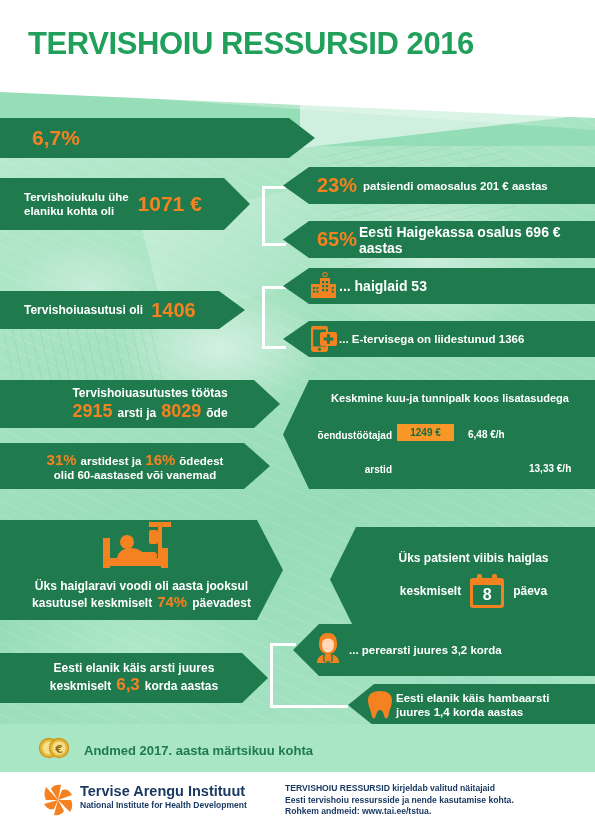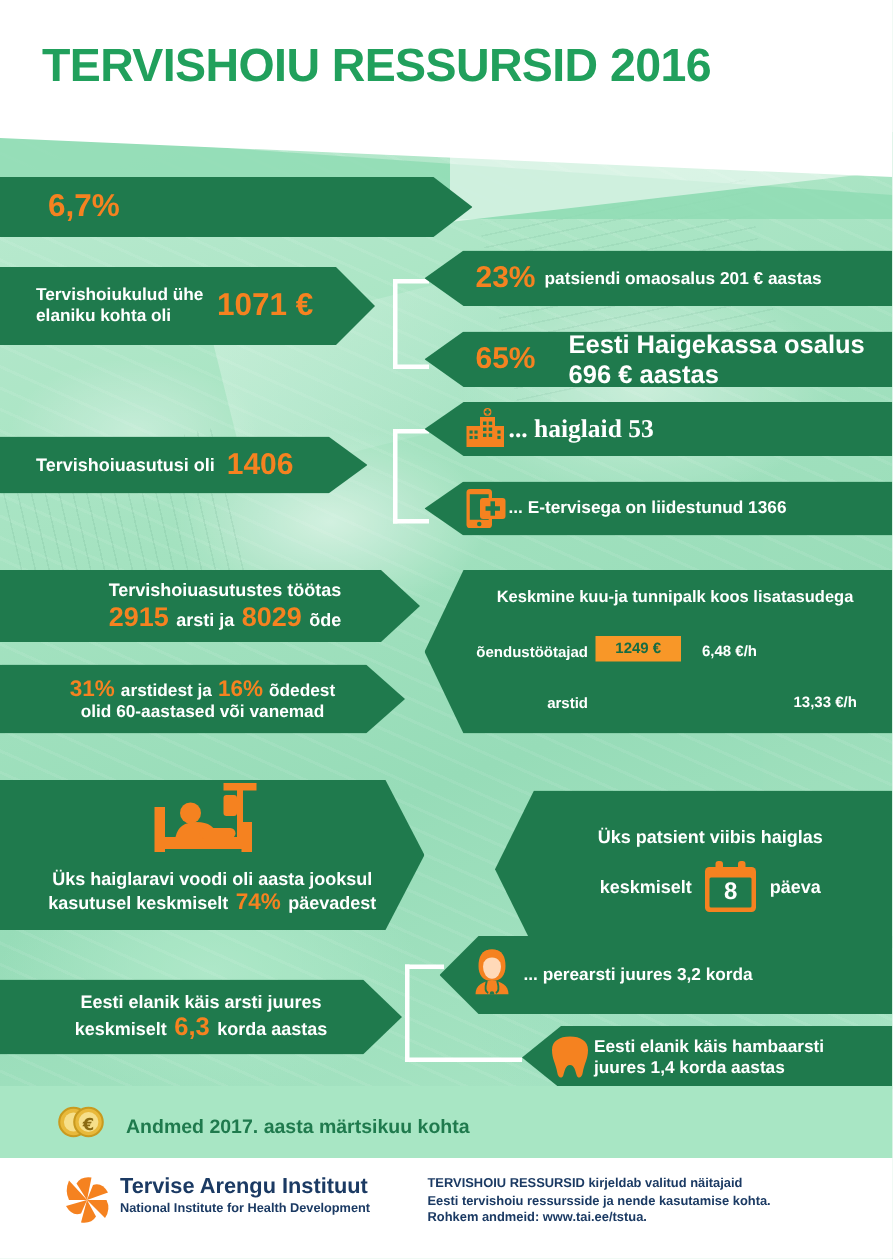--- a/index.html
+++ b/index.html
@@ -80,51 +80,51 @@
   <div class="bg-diag-light"></div>
 
   <div class="title">TERVISHOIU RESSURSID 2016</div>
 
   <div class="arrow right" style="left:0;top:118px;width:315px;height:40px;padding-left:24px;">
     <span class="num" style="font-size:21px;margin-left:8px;">6,7%</span>
   </div>
 
   <div class="arrow right" style="left:0;top:178px;width:250px;height:52px;padding-left:24px;">
     <span class="lbl" style="font-size:11.5px;line-height:14px;">
-      <span>Tervishoiukulud ühe</span><br>
+      <span>Tervishoiukulu ühe</span><br>
       <span>elaniku kohta oli</span>
     </span>
     <span class="num" style="font-size:21px;margin-left:9px;">1071 €</span>
   </div>
 
   <div class="conn" style="left:262px;top:186px;width:3px;height:60px;"></div>
   <div class="conn" style="left:262px;top:186px;width:24px;height:3px;"></div>
   <div class="conn" style="left:262px;top:243px;width:24px;height:3px;"></div>
 
   <div class="arrow left" style="left:283px;top:167px;width:312px;height:37px;padding-left:34px;">
     <span class="num" style="font-size:20px;">23%</span>
     <span class="lbl" style="font-size:11.5px;margin-left:6px;">patsiendi omaosalus 201 € aastas</span>
   </div>
 
   <div class="arrow left" style="left:283px;top:221px;width:312px;height:37px;padding-left:34px;">
     <span class="num" style="font-size:20px;">65%</span>
-    <span class="lbl" style="font-size:17px;margin-left:22px;">Eesti Haigekassa osalus 696 € aastas</span>
+    <span class="lbl" style="font-size:14px;margin-left:2px;">Eesti Haigekassa osalus 696 € aastas</span>
   </div>
 
   <div class="arrow right" style="left:0;top:291px;width:245px;height:38px;padding-left:24px;">
     <span class="lbl" style="font-size:12px;">Tervishoiuasutusi oli</span>
     <span class="num" style="font-size:20px;margin-left:8px;">1406</span>
   </div>
 
   <div class="conn" style="left:262px;top:286px;width:3px;height:63px;"></div>
   <div class="conn" style="left:262px;top:286px;width:24px;height:3px;"></div>
   <div class="conn" style="left:262px;top:346px;width:24px;height:3px;"></div>
 
   <div class="arrow left" style="left:283px;top:268px;width:312px;height:36px;padding-left:56px;">
-    <span class="lbl" style="font-size:17px;font-family:Liberation Serif, serif;">... haiglaid 53</span>
+    <span class="lbl" style="font-size:14px;">... haiglaid 53</span>
   </div>
   <svg class="icon" style="left:308px;top:272px;" width="30" height="28" viewBox="0 0 30 28">
     <rect x="12" y="6" width="10" height="20" fill="#f58220"></rect>
     <rect x="3" y="12" width="9" height="14" fill="#f58220"></rect>
     <rect x="22" y="12" width="6" height="14" fill="#f58220"></rect>
     <circle cx="17" cy="2.6" r="2.6" fill="#f58220"></circle>
     <rect x="16.3" y="0.8" width="1.5" height="3.6" fill="#1f7a4d"></rect>
     <rect x="15.2" y="1.9" width="3.6" height="1.5" fill="#1f7a4d"></rect>
     <rect x="14" y="9" width="2.3" height="2.3" fill="#1f7a4d"></rect>
     <rect x="17.8" y="9" width="2.3" height="2.3" fill="#1f7a4d"></rect>

